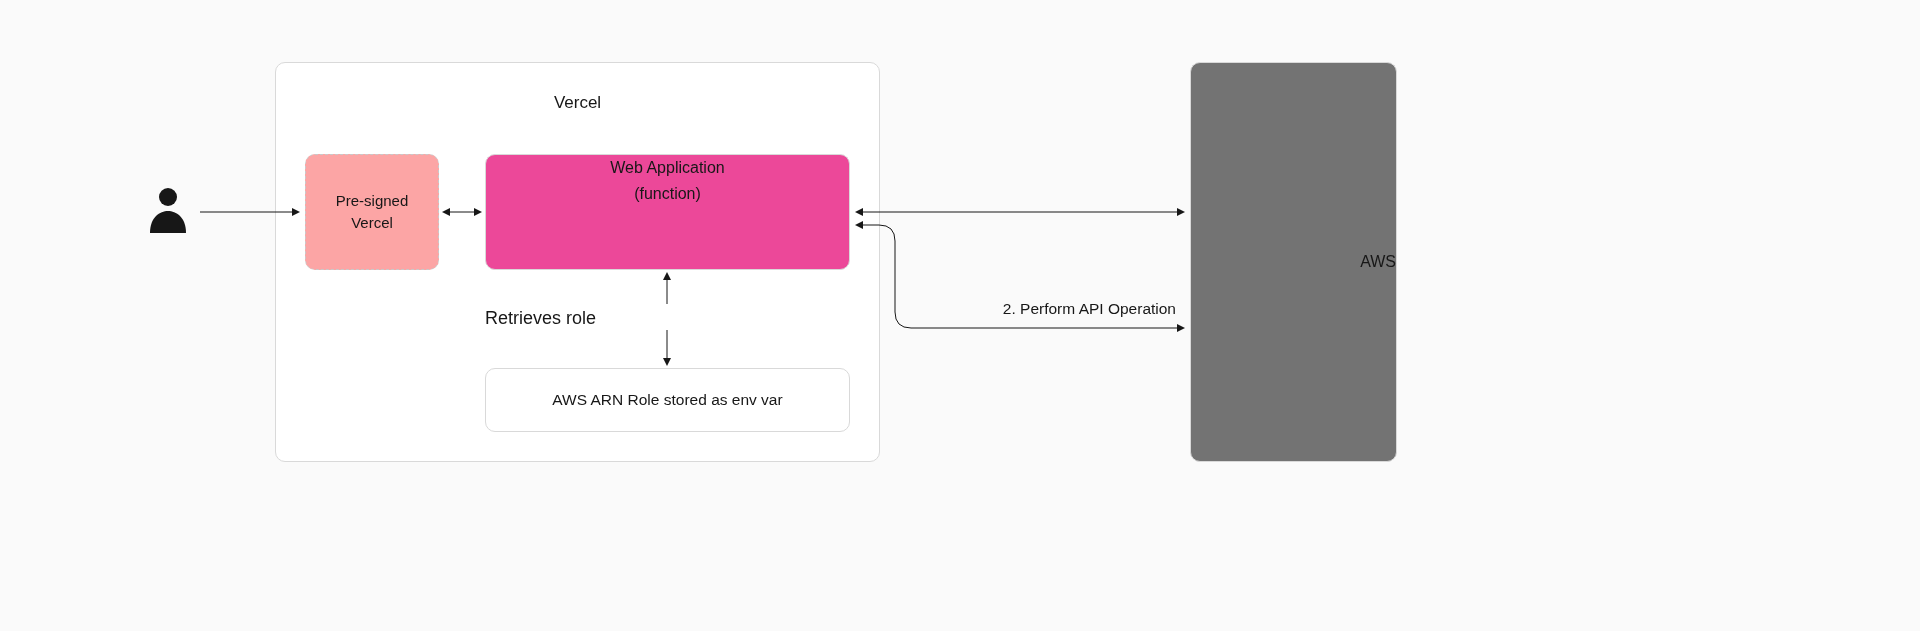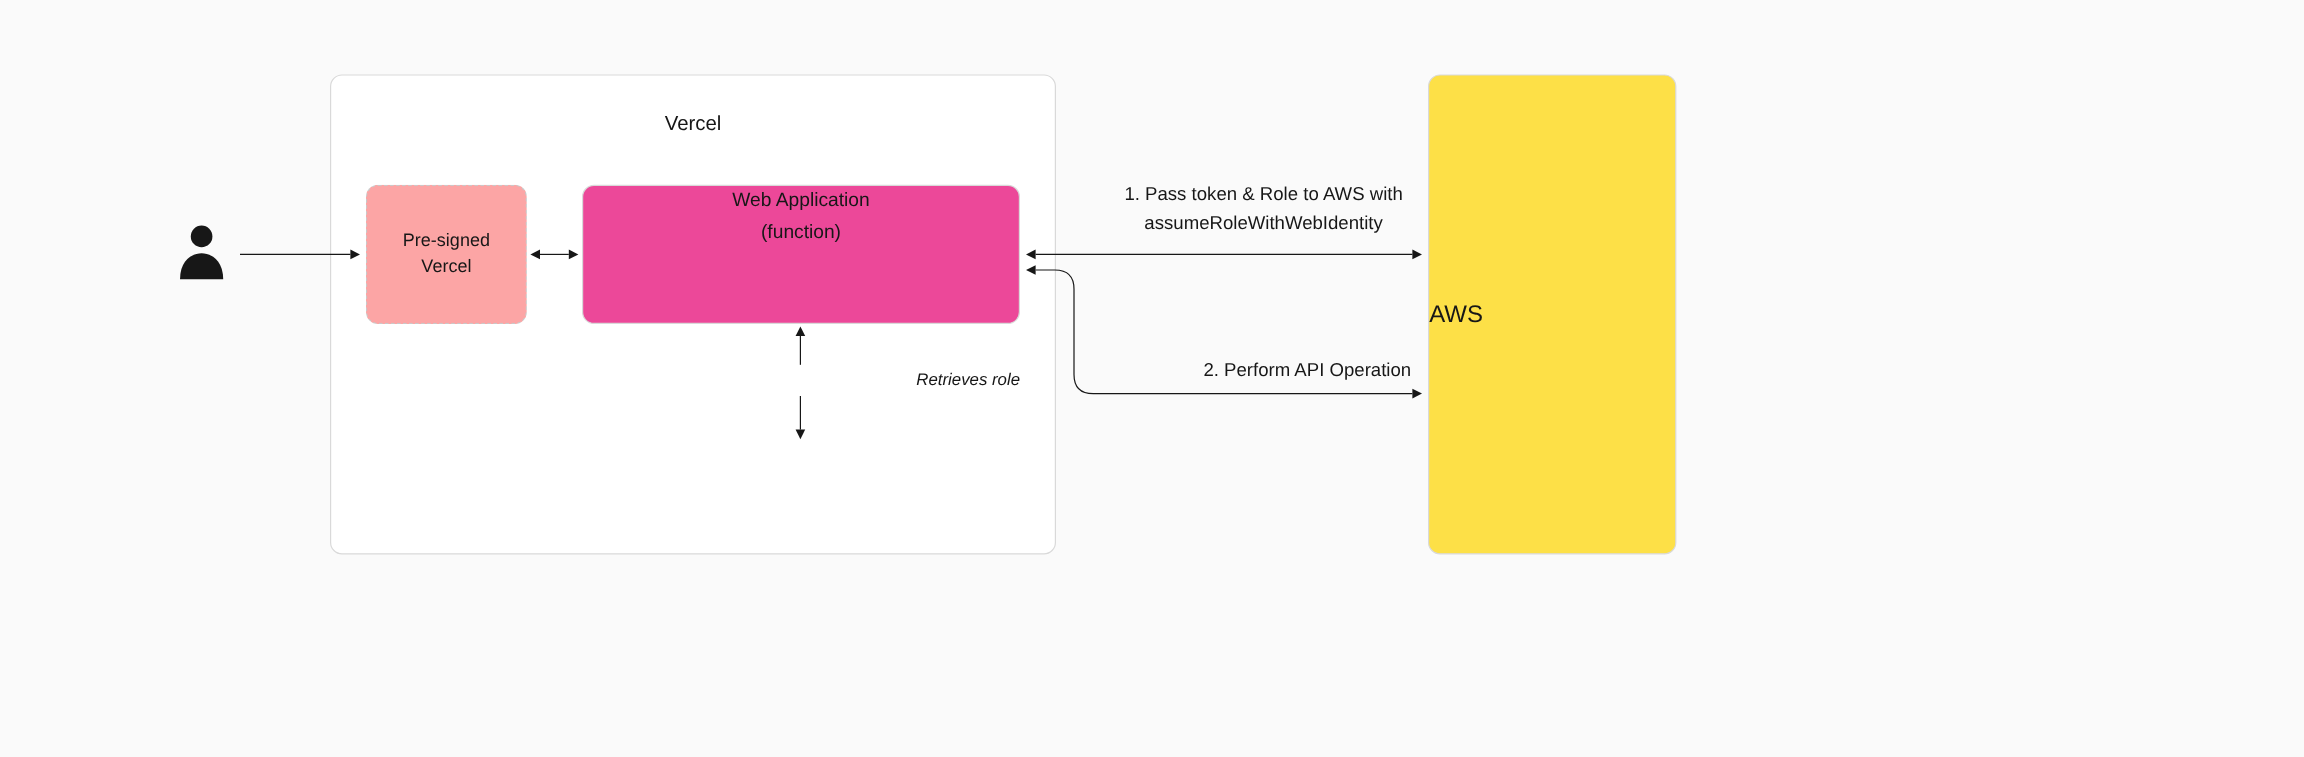--- a/index.html
+++ b/index.html
@@ -40,25 +40,25 @@
   }
 
   
   .aws-box {
     left: 1190px;
     top: 62px;
     width: 207px;
     height: 400px;
     border: 1px solid #d9d9d9;
     border-radius: 10px;
-    background: #fde047;
+    background: #737373;
     display: flex;
     align-items: center;
-    justify-content: flex-start;
-    font-size: 20px;
+    justify-content: flex-end;
+    font-size: 16px;
     font-weight: 500;
   }
 
   
   .person {
     left: 148px;
     top: 187px;
     width: 40px;
     height: 46px;
   }
@@ -108,23 +108,22 @@
     display: flex;
     align-items: center;
     justify-content: center;
     font-size: 15.5px;
   }
 
   .retrieves {
     left: 485px;
     top: 308px;
     width: 365px;
-    text-align: right;
-    font-size: 14px;
-    font-style: italic;
+    text-align: left;
+    font-size: 18px;
   }
 
   .label1 {
     left: 930px;
     top: 151px;
     width: 246px;
     text-align: center;
     font-size: 15.5px;
     line-height: 1.55;
   }
@@ -163,29 +162,28 @@
 
   <div class="abs webapp-box">
     <div>
       <span>Web Application</span><br>
       <span>(function)</span>
     </div>
   </div>
 
   <div class="abs retrieves">Retrieves role</div>
 
+  <div class="abs arn-box">
+    <span>AWS ARN Role stored as env var</span>
+  </div>
 
   <div class="abs aws-box">
     <span>AWS</span>
   </div>
 
-  <div class="abs label1">
-    <span>1. Pass token &amp; Role to AWS with</span><br>
-    <span>assumeRoleWithWebIdentity</span>
-  </div>
 
   <div class="abs label2">
     <span>2. Perform API Operation</span>
   </div>
 
   <svg class="conn" style="left:200px; top:205px; width:105px; height:14px;">
     <line class="arrow-line" x1="0" y1="7" x2="92" y2="7"></line>
     <polygon class="arrow-head" points="92,3 100,7 92,11"></polygon>
   </svg>
 

